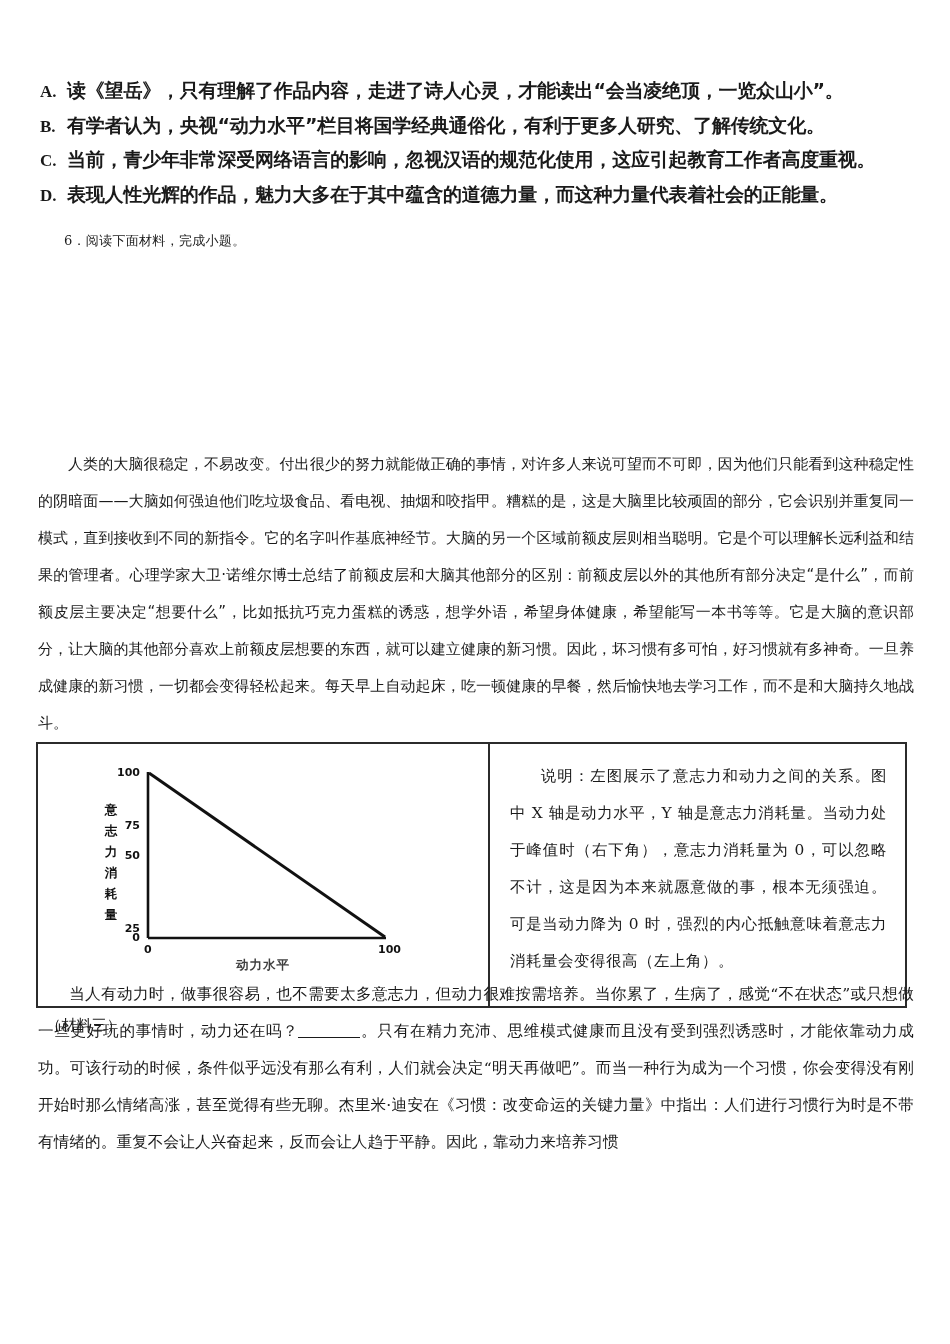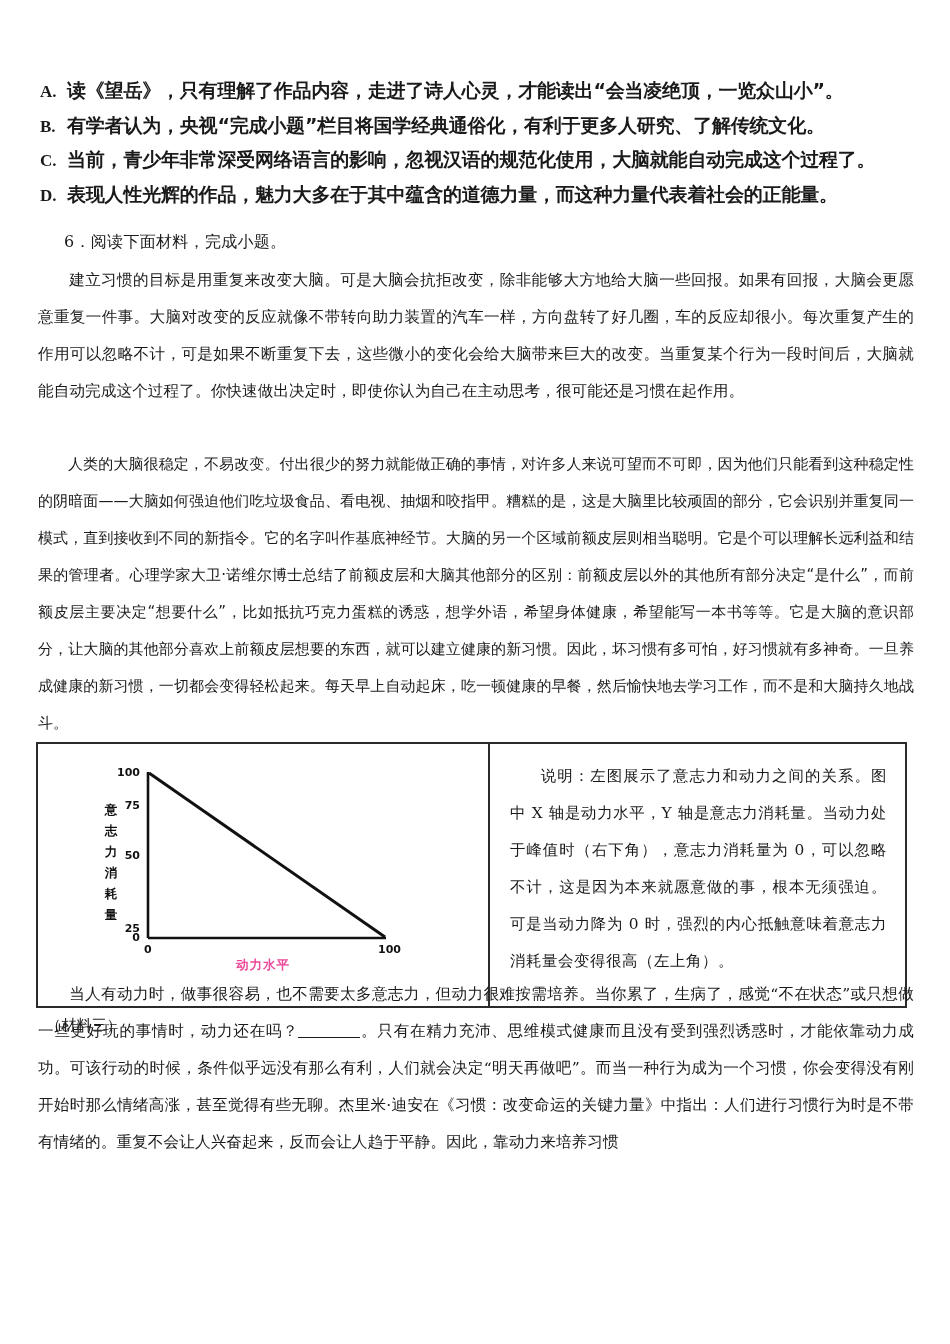--- a/index.html
+++ b/index.html
@@ -53,21 +53,21 @@
     font-weight: bold;
     font-size: 19px;
     letter-spacing: -0.2px;
   }
 
   
   .stem {
     position: absolute;
     left: 64px;
     top: 232px;
-    font-size: 16px;
+    font-size: 13px;
     font-family: "DejaVu Serif", "Liberation Serif", serif;
     letter-spacing: 0.3px;
   }
 
   
   .para {
     position: absolute;
     left: 38px;
     width: 876px;
     font-size: 15.6px;
@@ -160,21 +160,21 @@
     font-size: 11px;
     color: #111;
   }
   .xaxis-title {
     position: absolute;
     left: 198px;
     top: 213px;
     font-family: "DejaVu Sans", "Liberation Sans", sans-serif;
     font-weight: bold;
     font-size: 12.5px;
-    color: #ec4899;
+    color: #404040;
     letter-spacing: 1px;
   }
 
   
   .material-label {
     position: absolute;
     left: 46px;
     top: 1016px;
     font-size: 15px;
     font-family: "DejaVu Serif", "Liberation Serif", serif;
@@ -193,35 +193,34 @@
 
 <div class="page">
 
   <div class="choices">
     <div class="choice-row">
       <span class="choice-label">A.</span>
       <span class="choice-text">读《望岳》，只有理解了作品内容，走进了诗人心灵，才能读出“会当凌绝顶，一览众山小”。</span>
     </div>
     <div class="choice-row">
       <span class="choice-label">B.</span>
-      <span class="choice-text">有学者认为，央视“完成小题”栏目将国学经典通俗化，有利于更多人研究、了解传统文化。</span>
+      <span class="choice-text">有学者认为，央视“动力水平”栏目将国学经典通俗化，有利于更多人研究、了解传统文化。</span>
     </div>
     <div class="choice-row">
       <span class="choice-label">C.</span>
-      <span class="choice-text">当前，青少年非常深受网络语言的影响，忽视汉语的规范化使用，大脑就能自动完成这个过程了。</span>
+      <span class="choice-text">当前，青少年非常深受网络语言的影响，忽视汉语的规范化使用，这应引起教育工作者高度重视。</span>
     </div>
     <div class="choice-row">
       <span class="choice-label">D.</span>
       <span class="choice-text">表现人性光辉的作品，魅力大多在于其中蕴含的道德力量，而这种力量代表着社会的正能量。</span>
     </div>
   </div>
 
   <div class="stem">6．阅读下面材料，完成小题。</div>
 
-  <div class="para indent" id="para-1">建立习惯的目标是用重复来改变大脑。可是大脑会抗拒改变，除非能够大方地给大脑一些回报。如果有回报，大脑会更愿意重复一件事。大脑对改变的反应就像不带转向助力装置的汽车一样，方向盘转了好几圈，车的反应却很小。每次重复产生的作用可以忽略不计，可是如果不断重复下去，这些微小的变化会给大脑带来巨大的改变。当重复某个行为一段时间后，大脑就能自动完成这个过程了。你快速做出决定时，即使你认为自己在主动思考，很可能还是习惯在起作用。</div>
 
   <div class="para indent song" id="para-2">人类的大脑很稳定，不易改变。付出很少的努力就能做正确的事情，对许多人来说可望而不可即，因为他们只能看到这种稳定性的阴暗面——大脑如何强迫他们吃垃圾食品、看电视、抽烟和咬指甲。糟糕的是，这是大脑里比较顽固的部分，它会识别并重复同一模式，直到接收到不同的新指令。它的名字叫作基底神经节。大脑的另一个区域前额皮层则相当聪明。它是个可以理解长远利益和结果的管理者。心理学家大卫·诺维尔博士总结了前额皮层和大脑其他部分的区别：前额皮层以外的其他所有部分决定“是什么”，而前额皮层主要决定“想要什么”，比如抵抗巧克力蛋糕的诱惑，想学外语，希望身体健康，希望能写一本书等等。它是大脑的意识部分，让大脑的其他部分喜欢上前额皮层想要的东西，就可以建立健康的新习惯。因此，坏习惯有多可怕，好习惯就有多神奇。一旦养成健康的新习惯，一切都会变得轻松起来。每天早上自动起床，吃一顿健康的早餐，然后愉快地去学习工作，而不是和大脑持久地战斗。</div>
 
   <div class="fig-table">
     <div class="fig-cell-left">
       <div class="chart-wrap">
 
         <svg class="chart-svg" width="452" height="262" viewBox="0 0 452 262">
 
           <line x1="110" y1="28" x2="110" y2="194" stroke="#111111" stroke-width="2.6"></line>
@@ -234,21 +233,21 @@
         <div class="ylabel-stack">
           <span>意</span>
           <span>志</span>
           <span>力</span>
           <span>消</span>
           <span>耗</span>
           <span>量</span>
         </div>
 
         <div class="tick-y" style="left:72px; top:22px;">100</div>
-        <div class="tick-y" style="left:72px; top:55px;">75</div>
+        <div class="tick-y" style="left:72px; top:75px;">75</div>
         <div class="tick-y" style="left:72px; top:105px;">50</div>
         <div class="tick-y" style="left:72px; top:146px;margin-top:32px;">25</div>
         <div class="tick-y" style="left:72px; top:187px;">0</div>
 
         <div class="tick-x" style="left:106px; top:199px;">0</div>
         <div class="tick-x" style="left:340px; top:199px;">100</div>
 
         <div class="xaxis-title">动力水平</div>
       </div>
     </div>

